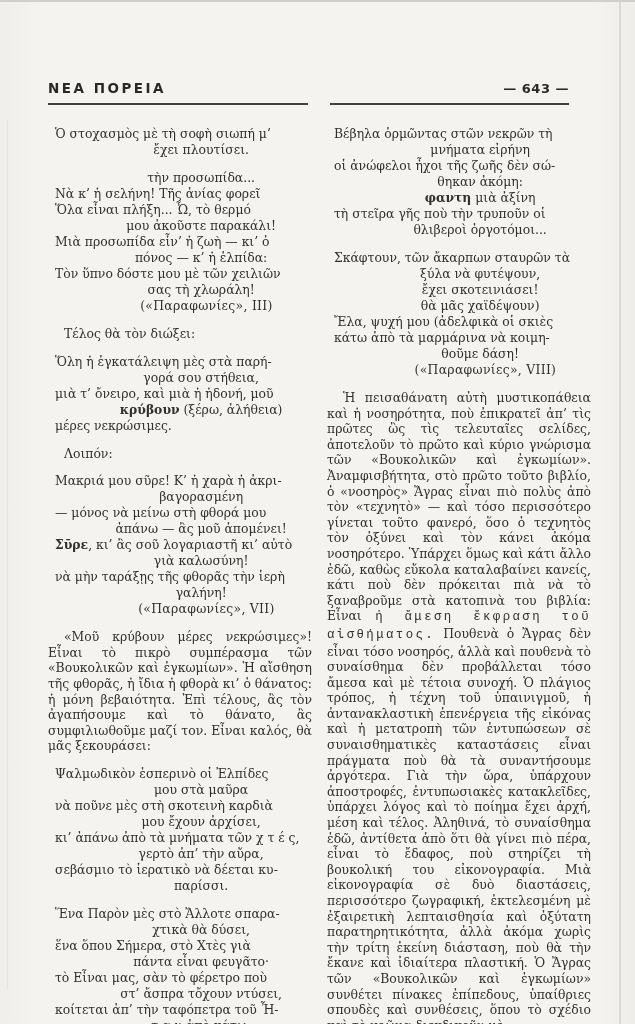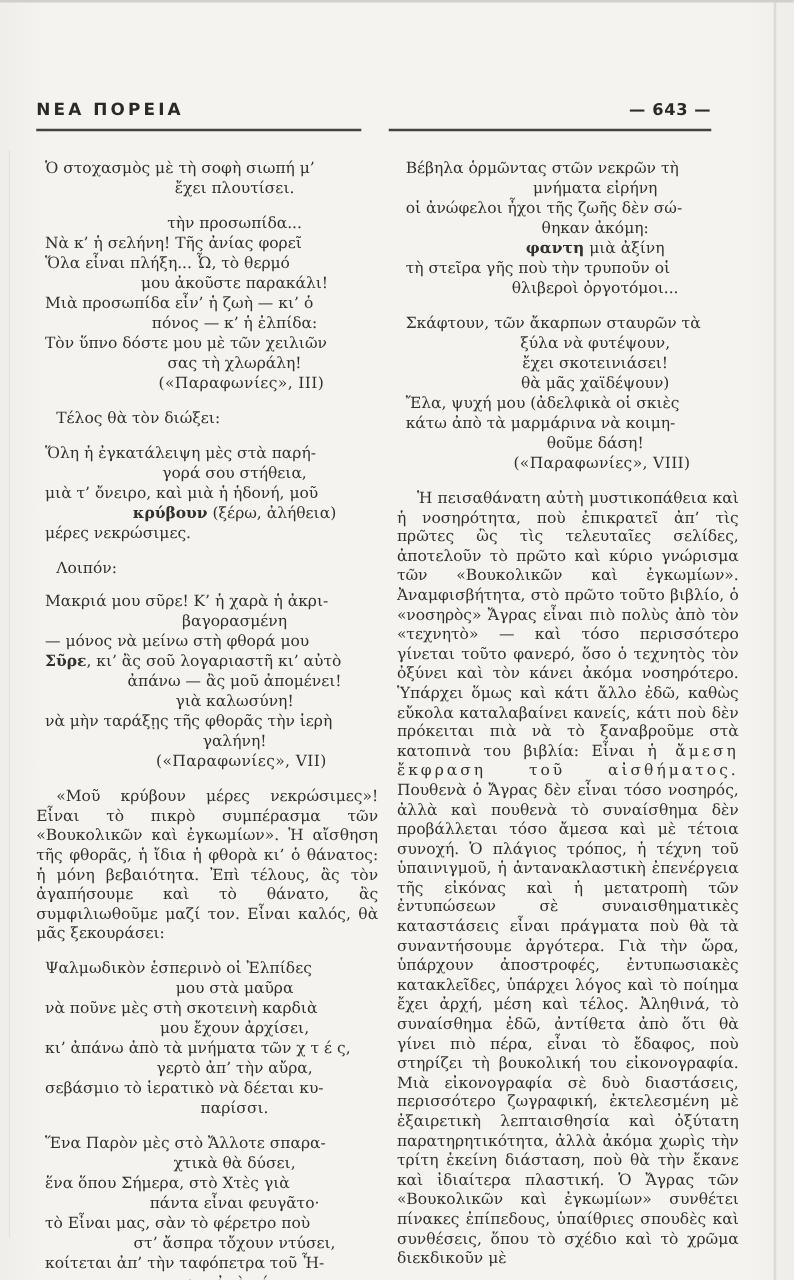--- a/index.html
+++ b/index.html
@@ -1,18 +1,18 @@
 <!DOCTYPE html>
 <html lang="el"><head>
 <meta charset="utf-8">
 <style>
   html,body{margin:0;padding:0;width:635px;height:1024px;overflow:hidden;}
   body{background:#f3f2ee;font-family:"DejaVu Serif",serif;color:#34312c;}
   .page{position:relative;width:635px;height:1024px;box-sizing:border-box;
-        padding:80px 44px 0 29px;
+        padding:80px 44px 0 48px;
         background:linear-gradient(90deg,#efeeea 0%,#f4f3ef 6%,#f4f3ef 94%,#eeede9 100%);}
   .scan-top{position:absolute;top:0;left:0;width:100%;height:2px;background:#c9c7c2;opacity:.8;}
   .scan-right{position:absolute;top:0;right:14px;width:2px;height:100%;background:#d3d1cc;opacity:.7;}
   .scan-left{position:absolute;top:120px;left:7px;width:1px;height:870px;background:#ddlbd7;background:#dcdad5;opacity:.6;}
 
   .masthead{display:flex;justify-content:space-between;align-items:baseline;padding-right:22px;}
   .title{font-family:"DejaVu Sans",sans-serif;font-weight:bold;font-size:13.5px;letter-spacing:2.5px;color:#2b2925;}
   .folio{font-family:"DejaVu Sans",sans-serif;font-weight:bold;font-size:13px;letter-spacing:.5px;color:#2b2925;}
 
   .rules{display:flex;gap:22px;margin-top:7px;padding-right:22px;}
@@ -23,21 +23,21 @@
   .columns{display:flex;gap:15px;margin-top:21px;}
   .col{flex:1;min-width:0;}
 
   .verse{margin:0 0 12px;}
   .prose{margin:0 0 12px;text-align:justify;text-indent:16px;font-size:12.4px;line-height:15.6px;}
   .vline{font-size:12.4px;line-height:16px;}
   .vline.main{padding-left:7px;}
   .vline.cont{text-align:center;padding-left:16%;}
   .vline.attr{text-align:center;padding-left:20%;letter-spacing:.3px;}
   span.b{font-weight:bold;}
-  span.sp{letter-spacing:2.4px;}
+  span.sp{letter-spacing:2.4px;font-family:Liberation Mono, monospace;}
 </style>
 </head>
 <body>
 
 <div class="page">
   <div class="scan-top"></div>
   <div class="scan-right"></div>
   <div class="scan-left"></div>
 
   <header class="masthead">
@@ -73,22 +73,22 @@
           <div class="vline cont"><span>γορά σου στήθεια,</span></div>
           <div class="vline main"><span>μιὰ τ’ ὄνειρο, καὶ μιὰ ἡ ἡδονή, μοῦ</span></div>
           <div class="vline cont"><span class="b">κρύβουν</span><span> (ξέρω, ἀλήθεια)</span></div>
           <div class="vline main"><span>μέρες νεκρώσιμες.</span></div>
         </div>
         <p class="prose"><span>Λοιπόν:</span></p>
         <div class="verse">
           <div class="vline main"><span>Μακριά μου σῦρε! Κ’ ἡ χαρὰ ἡ ἀκρι-</span></div>
           <div class="vline cont"><span>βαγορασμένη</span></div>
           <div class="vline main"><span>— μόνος νὰ μείνω στὴ φθορά μου</span></div>
+          <div class="vline cont"><span>ἀπάνω — ἂς μοῦ ἀπομένει!</span></div>
           <div class="vline main"><span class="b">Σῦρε</span><span>, κι’ ἂς σοῦ λογαριαστῆ κι’ αὐτὸ</span></div>
-          <div class="vline cont"><span>ἀπάνω — ἂς μοῦ ἀπομένει!</span></div>
           <div class="vline cont"><span>γιὰ καλωσύνη!</span></div>
           <div class="vline main"><span>νὰ μὴν ταράξῃς τῆς φθορᾶς τὴν ἱερὴ</span></div>
           <div class="vline cont"><span>γαλήνη!</span></div>
           <div class="vline attr"><span>(«Παραφωνίες», VII)</span></div>
         </div>
         <p class="prose"><span>«Μοῦ κρύβουν μέρες νεκρώσιμες»! Εἶναι τὸ πικρὸ συμπέρασμα τῶν «Βουκολικῶν καὶ ἐγκωμίων». Ἡ αἴσθηση τῆς φθορᾶς, ἡ ἴδια ἡ φθορὰ κι’ ὁ θάνατος: ἡ μόνη βεβαιότητα. Ἐπὶ τέλους, ἂς τὸν ἀγαπήσουμε καὶ τὸ θάνατο, ἂς συμφιλιωθοῦμε μαζί τον. Εἶναι καλός, θὰ μᾶς ξεκουράσει:</span></p>
         <div class="verse">
           <div class="vline main"><span>Ψαλμωδικὸν ἑσπερινὸ οἱ Ἐλπίδες</span></div>
           <div class="vline cont"><span>μου στὰ μαῦρα</span></div>
           <div class="vline main"><span>νὰ ποῦνε μὲς στὴ σκοτεινὴ καρδιὰ</span></div>

